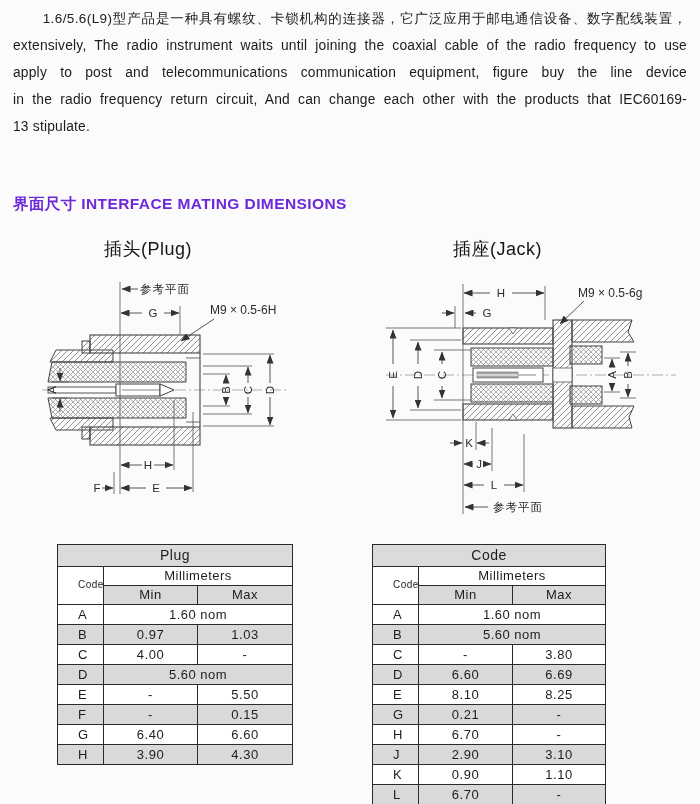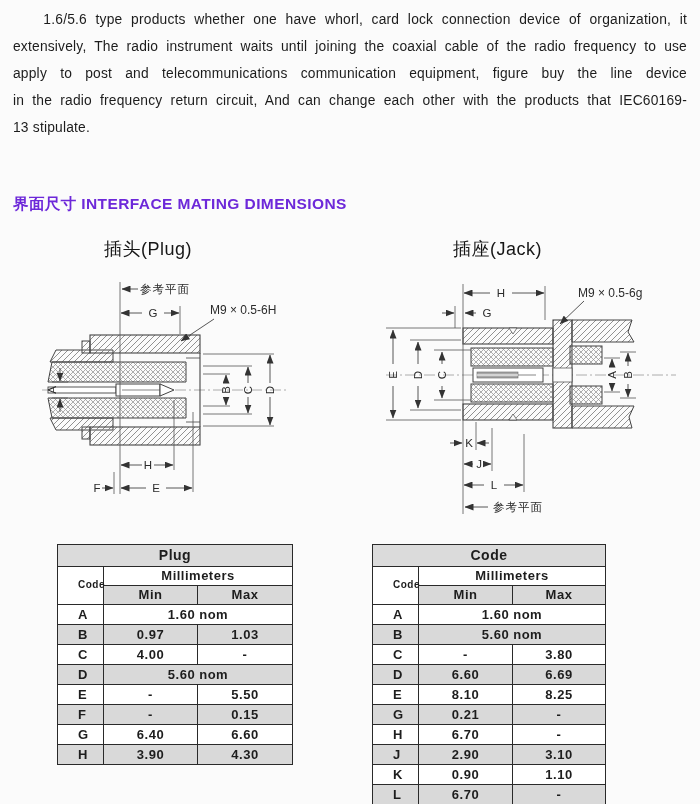--- a/index.html
+++ b/index.html
@@ -27,34 +27,34 @@
   .dimtxt{font-size:11.5px;text-anchor:middle;}
   .dimtxt-r{font-size:11.5px;text-anchor:middle;dominant-baseline:central;}
   .cjk{font-size:11.5px;letter-spacing:1px;}
   .thread{font-size:12px;}
   .dim-table{
     position:absolute;border-collapse:collapse;table-layout:fixed;
     background:#fff;font-size:13px;color:#1d1d1d;
   }
   .dim-table td{
     border:1.4px solid #2a2a2a;text-align:center;height:19px;
-    padding:0 20px;line-height:1.05;letter-spacing:0.5px;font-weight:bold;
+    padding:0 20px;line-height:1.05;letter-spacing:0.5px;
   }
   .dim-table tr.title-row td{height:21px;font-size:14px;background:#dbdbdb;}
   .dim-table tr.hdr td{height:18px;}
   .dim-table tr.gray td{background:#d9d9d9;}
   .dim-table td.code-h{background:#fff;font-size:10px;}
   #plug-table{left:57px;top:544px;width:235px;}
   #jack-table{left:372px;top:544px;width:233px;}
 </style>
 </head>
 <body>
 
 <div class="intro">
-  <div class="en-line ind jfull">1.6/5.6 type products whether one have whorl, card lock connection device of organization, it</div>
+  <div class="zh-line ind jfull">1.6/5.6(L9)型产品是一种具有螺纹、卡锁机构的连接器，它广泛应用于邮电通信设备、数字配线装置，</div>
   <div class="en-line jfull">extensively, The radio instrument waits until joining the coaxial cable of the radio frequency to use</div>
   <div class="en-line jfull">apply to post and telecommunications communication equipment, figure buy the line device</div>
   <div class="en-line jfull">in the radio frequency return circuit, And can change each other with the products that IEC60169-</div>
   <div class="en-line">13 stipulate.</div>
 </div>
 
 <div class="section-heading">界面尺寸 INTERFACE MATING DIMENSIONS</div>
 
 <div class="fig-label" id="plug-fig-label">插头(Plug)</div>
 <div class="fig-label" id="jack-fig-label">插座(Jack)</div>

